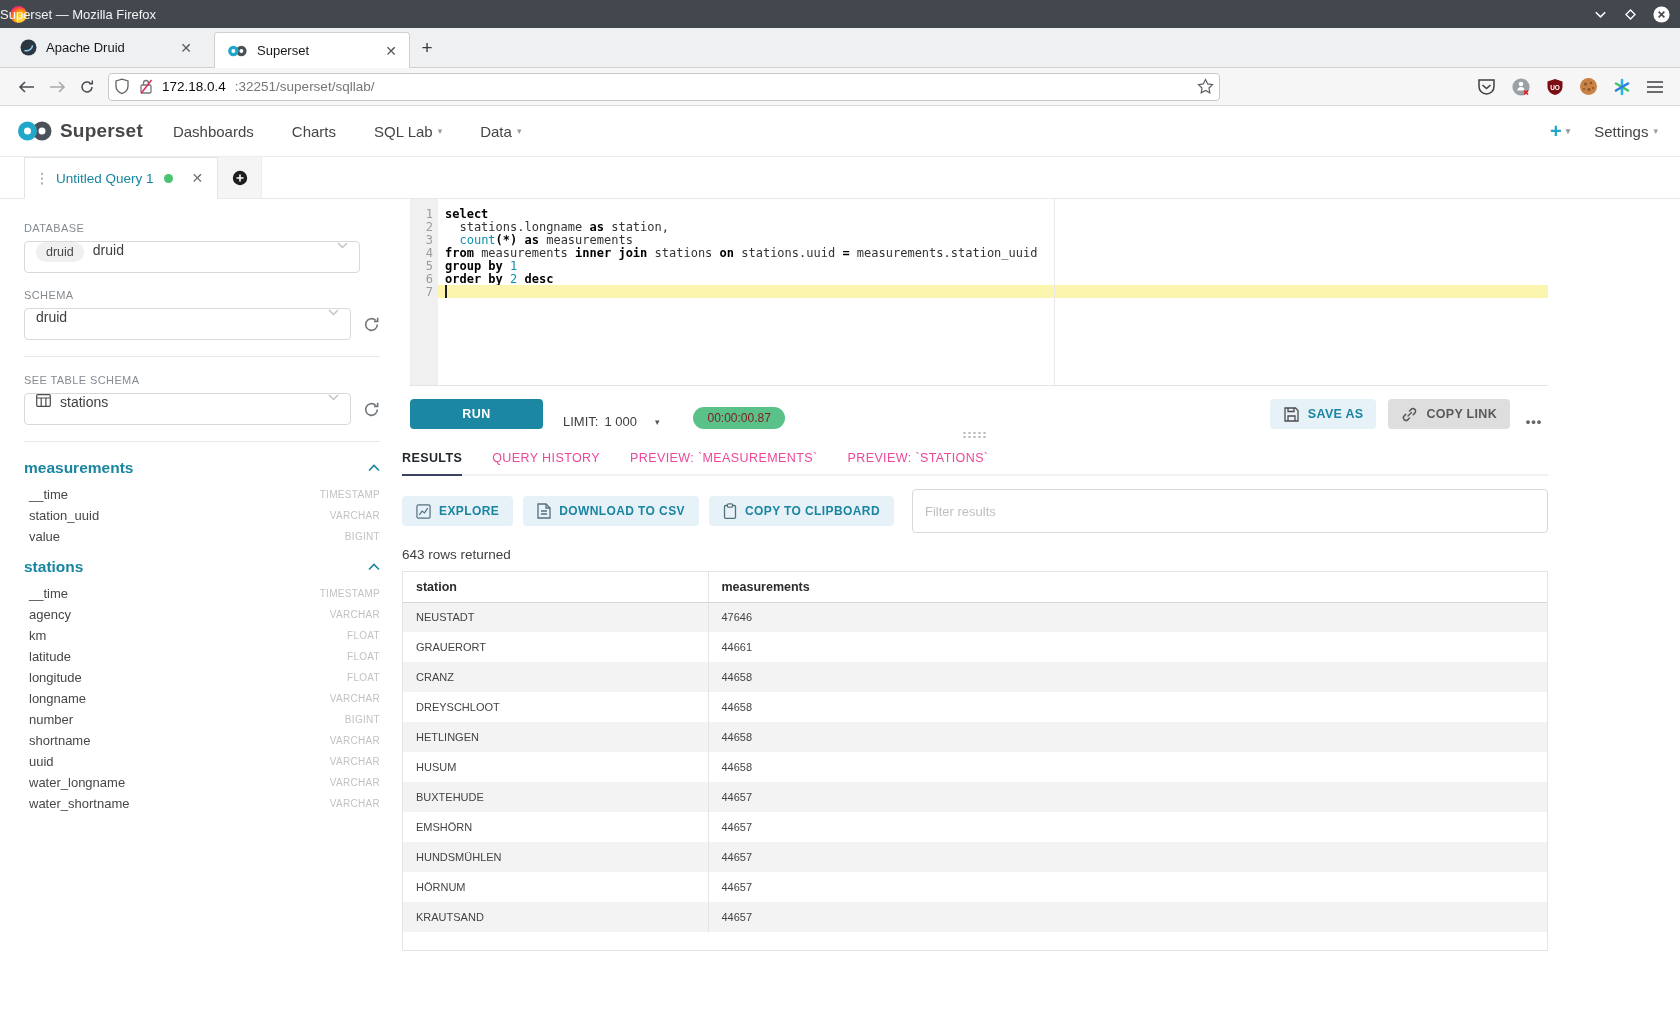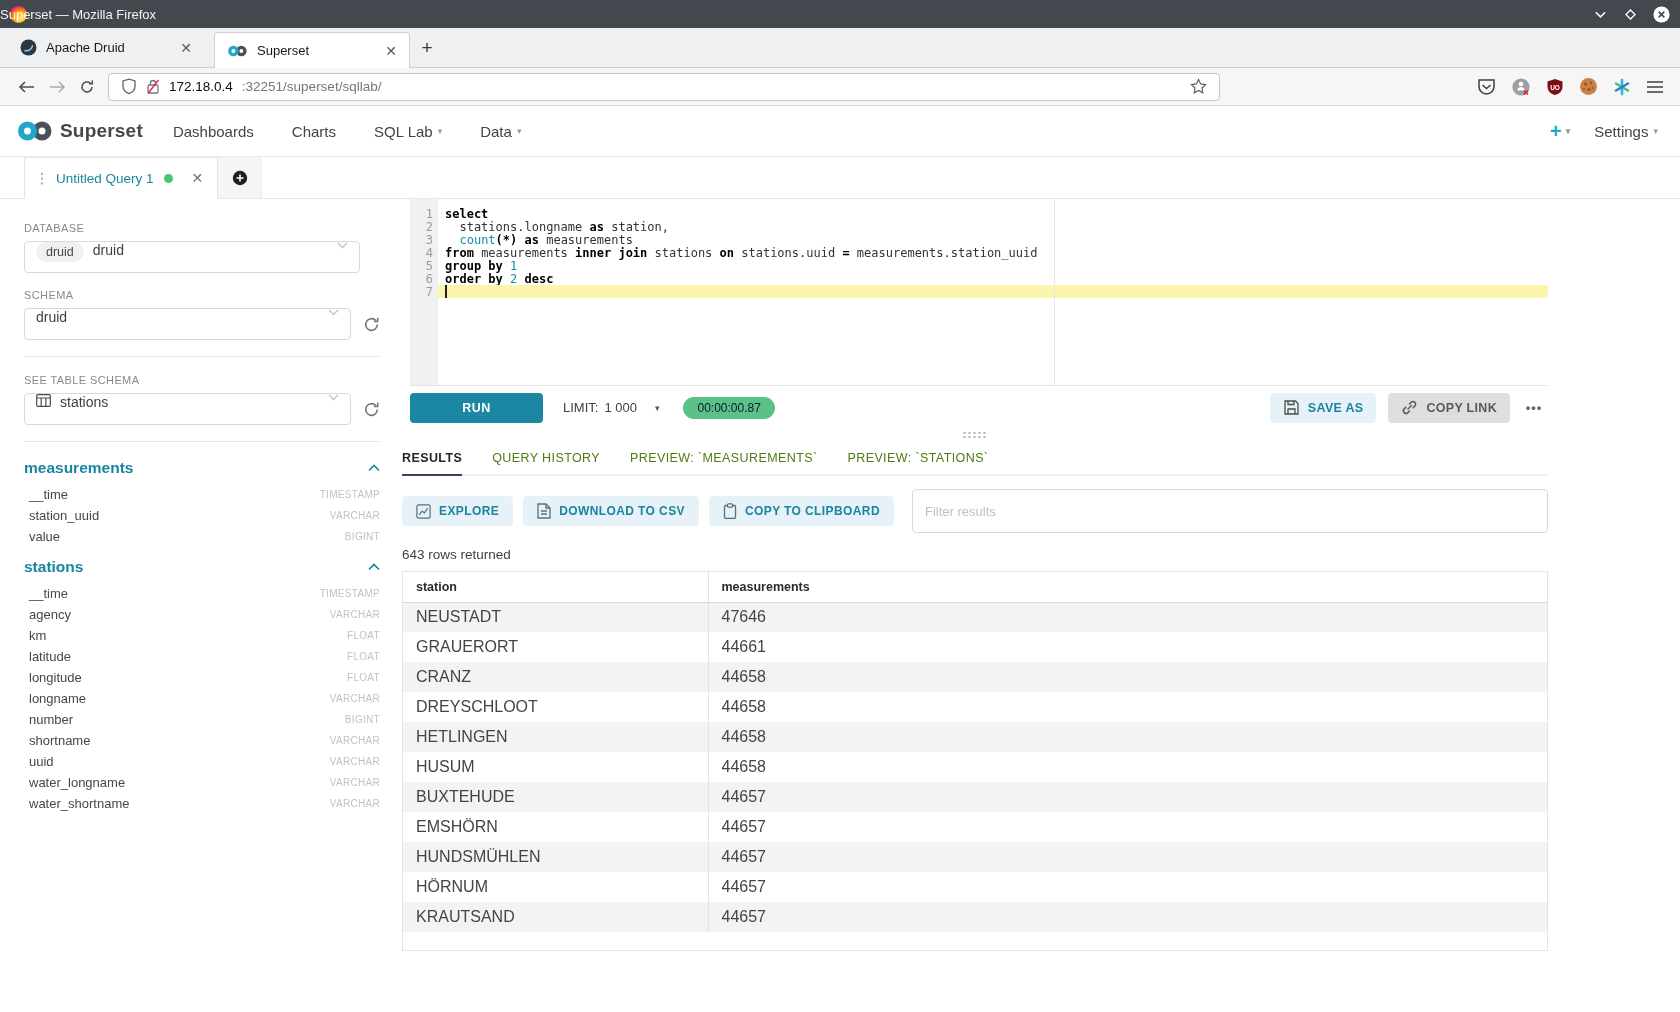--- a/index.html
+++ b/index.html
@@ -14,21 +14,21 @@
 .win-controls{margin-left:auto;display:flex;gap:15px;align-items:center;z-index:2}
 
 .tabbar{position:absolute;top:28px;left:0;right:0;height:40px;background:#eef0f1;border-bottom:1px solid #cfd0d2;display:flex;align-items:stretch;padding-left:8px}
 .btab{width:196px;display:flex;align-items:center;gap:9px;padding:0 12px;font-size:13px;color:#17181a}
 .btab.active{background:#fff;border:1px solid #d0d0d2;border-bottom:none;border-radius:4px 4px 0 0;margin:4px 0 -1px 10px}
 .tab-x{margin-left:auto;color:#57585c;font-size:14px}
 .newtab{width:34px;display:flex;align-items:center;justify-content:center;font-size:19px;color:#3b3b3e}
 
 .urlbar{position:absolute;top:68px;left:0;right:0;height:38px;background:#f6f6f7;border-bottom:1px solid #d8d8da;display:flex;align-items:center;padding:0 12px}
 .nav-btn{width:30px;display:flex;justify-content:center}
-.urlbox{margin-left:6px;width:1112px;height:28px;background:#fff;border:1px solid #c7c8ca;border-radius:4px;display:flex;align-items:center;padding:0 12px;gap:9px}
+.urlbox{margin-left:6px;width:1112px;height:28px;background:#fff;border:1px solid #c7c8ca;border-radius:4px;display:flex;align-items:center;padding:0 5px;gap:9px}
 .url-host{font-size:13.5px;color:#0c0c0d}
 .url-rest{font-size:13.5px;color:#76777a}
 .url-star{margin-left:auto}
 .ext-icons{margin-left:auto;display:flex;align-items:center;gap:15px;padding-right:4px}
 
 
 .topnav{position:absolute;top:106px;left:0;right:0;height:51px;background:#fff;border-bottom:1px solid #ececec;display:flex;align-items:center;padding:0 16px}
 .brand{display:flex;align-items:center;gap:6px}
 .brand-name{font-size:19px;font-weight:700;color:#474747;letter-spacing:.2px}
 .nav-links{display:flex;gap:38px;margin-left:30px;font-size:15px;color:#454545}
@@ -72,46 +72,46 @@
 .gut-num{height:13px;line-height:13px;font:12px "DejaVu Sans Mono",monospace;color:#9b9b9b;text-align:right;padding-right:5px}
 .codearea{position:absolute;left:28px;right:0;top:0;bottom:0;padding-top:8px}
 .code-line{height:13px;line-height:13px;font:12px "DejaVu Sans Mono",monospace;color:#333;white-space:pre;padding-left:7px}
 .code-line.active{background:#fcf5ad;position:relative}
 .cursor{position:absolute;left:7px;top:0;width:2px;height:13px;background:#1f1f1f}
 .tk-kw{font-weight:bold;color:#000}
 .tk-fn{color:#0e90ad}
 .tk-num{color:#0e90ad}
 .print-margin{position:absolute;left:644px;top:0;bottom:0;width:1px;background:#e9e9e9}
 
-.etoolbar{height:44px;margin-left:8px;border-top:1px solid #e4e4e4;display:flex;align-items:center}
+.etoolbar{height:44px;margin-left:8px;border-top:1px solid #e4e4e4;display:flex;align-items:flex-end}
 .run-btn{width:133px;height:30px;background:#1b87a3;border:none;border-radius:4px;color:#fff;font-weight:700;font-size:12.5px;letter-spacing:.5px;font-family:"Liberation Sans",sans-serif}
 .limit{margin-left:20px;font-size:13px;color:#404040;display:flex;align-items:center;gap:6px}
 .limit .caret{margin-left:12px;color:#555}
-.timer{margin-left:24px;height:22px;padding:0 14px;border-radius:11px;background:#5ac189;color:#0f172a;font-size:12px;display:flex;align-items:center}
+.timer{margin-left:34px;height:22px;padding:0 14px;border-radius:11px;background:#5ac189;color:#7f1d1d;font-size:12px;display:flex;align-items:center}
 .saveas{margin-left:auto;height:30px;padding:0 13px;background:#e7f2f8;border:none;border-radius:4px;display:flex;align-items:center;gap:8px;color:#1985a0;font-weight:700;font-size:12.5px;letter-spacing:.3px;font-family:"Liberation Sans",sans-serif}
 .copylink{margin-left:12px;height:30px;padding:0 13px;background:#dedede;border:none;border-radius:4px;display:flex;align-items:center;gap:8px;color:#595959;font-weight:700;font-size:12.5px;letter-spacing:.3px;font-family:"Liberation Sans",sans-serif}
 .more-btn{margin-left:10px;width:28px;text-align:center;color:#666;font-size:13px;letter-spacing:1px;font-weight:700}
 
 .splitter{height:10px;display:flex;align-items:center;justify-content:center}
 .dots{width:26px;height:7px;background-image:radial-gradient(circle,#b9b9b9 1px,transparent 1.3px);background-size:5px 4px}
 
 
 .rtabs{display:flex;gap:30px;border-bottom:2px solid #f1f1f1}
-.rtab{padding:12px 0 9px;font-size:12.5px;color:#4d7c0f;letter-spacing:.4px}
+.rtab{padding:12px 0 9px;font-size:12.5px;color:#ec4899;letter-spacing:.4px}
 .rtab.active{font-weight:700;color:#23282d;border-bottom:2px solid #3b4164;margin-bottom:-2px}
 .actions{display:flex;align-items:center;margin-top:13px;gap:10px}
 .act-btn{height:30px;padding:0 14px;background:#e7f2f8;border:none;border-radius:4px;display:flex;align-items:center;gap:8px;color:#1985a0;font-weight:700;font-size:12px;letter-spacing:.4px;font-family:"Liberation Sans",sans-serif}
 .filter-input{flex:1;margin-left:8px;height:44px;border:1px solid #d9d9d9;border-radius:4px;padding:0 12px;font-size:13px;color:#444;font-family:"Liberation Sans",sans-serif;outline:none}
 .filter-input::placeholder{color:#bfbfbf}
 .rowcount{margin-top:14px;font-size:13.5px;color:#3f3f3f}
 .tablewrap{margin-top:9px;height:380px;overflow:hidden;border:1px solid #e4e4e4}
 .rtable{width:100%;border-collapse:collapse}
 .rtable th{height:30px;text-align:left;padding-left:13px;font-size:12.5px;color:#2d2d2d;font-weight:700;border-bottom:1px solid #d7d7d7;background:#fff}
 .rtable th:first-child,.rtable td:first-child{width:305px;border-right:1px solid #e4e4e4}
-.rtable td{height:30px;padding-left:13px;font-size:16px;color:#444}
+.rtable td{height:30px;padding-left:13px;font-size:11px;color:#444}
 .rtable tbody tr:nth-child(odd){background:#f3f3f3}
 </style>
 </head>
 <body>
 
 <div class="titlebar">
   <span class="ff-logo"></span>
   <span class="win-title">Superset — Mozilla Firefox</span>
   <span class="win-controls">
     <span>

